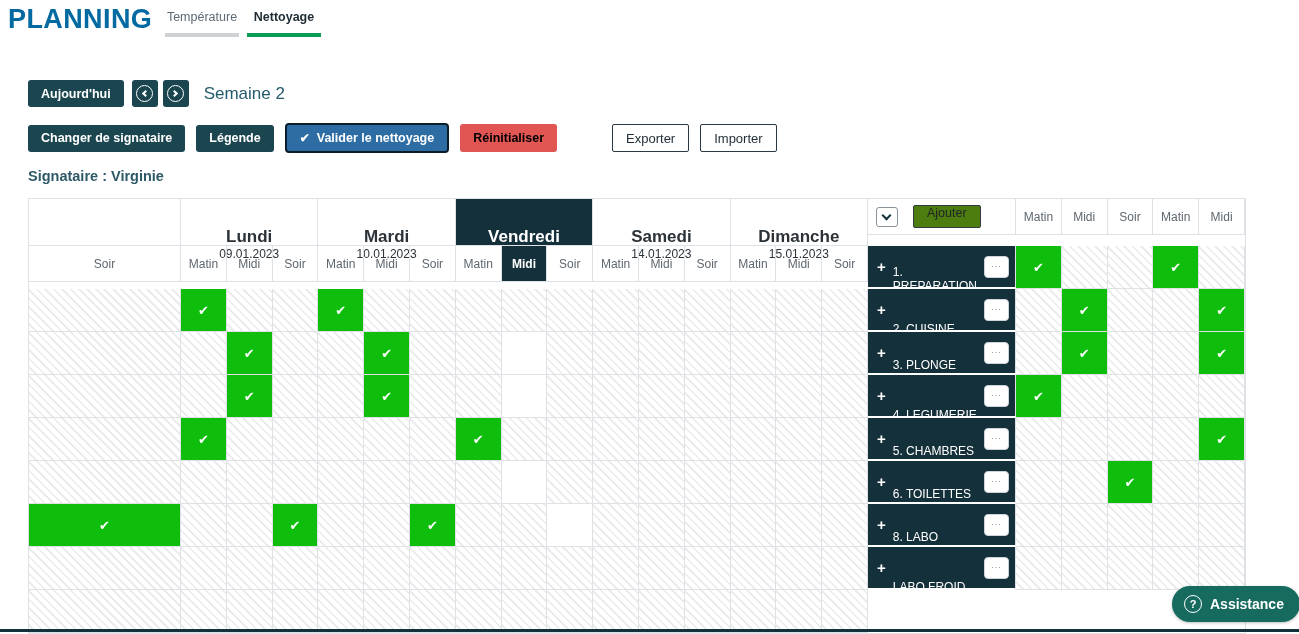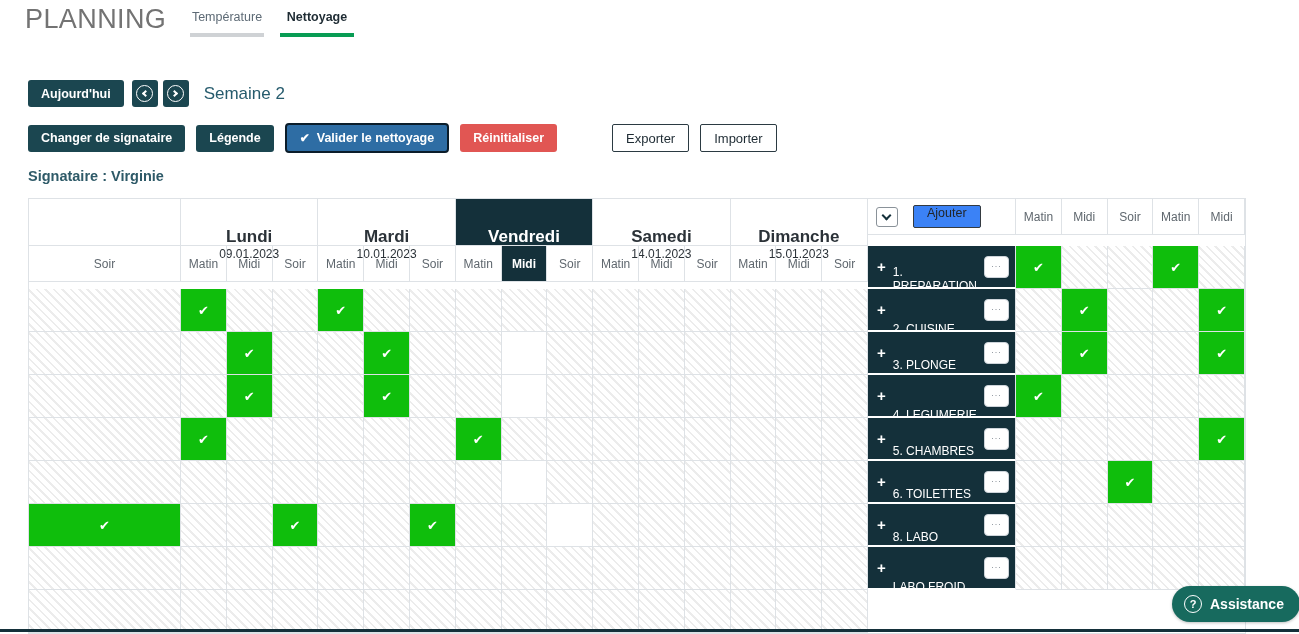--- a/index.html
+++ b/index.html
@@ -5,43 +5,43 @@
   * { box-sizing: border-box; margin: 0; padding: 0; }
   html,body { width:1299px; height:634px; }
   body {
     font-family: "Liberation Sans", sans-serif;
     background:#fff; position:relative; overflow:hidden;
     color:#212529;
   }
   .abs { position:absolute; }
 
   
-  .page-title { left:25px; top:4px; font-size:27px; font-weight:normal; color:#737373; letter-spacing:.4px; }
-  .tabs { left:186px; top:10px; display:flex; gap:8px; }
+  .page-title { left:8px; top:4px; font-size:27px; font-weight:bold; color:#0369a1; letter-spacing:.4px; }
+  .tabs { left:161px; top:10px; display:flex; gap:0; }
   .tab { display:flex; flex-direction:column; align-items:center; gap:9px; padding:0 4px; cursor:pointer; }
   .tab-label { font-size:12.5px; color:#5d6a75; }
   .tab.active .tab-label { color:#1e2b33; font-weight:bold;text-align:right; }
   .tab-underline { height:4px; width:100%; min-width:74px; background:#cfd2d5; }
   .tab.active .tab-underline { background:var(--tab-green,#089c54); }
 
   
   .toolbar { display:flex; align-items:center; }
   .week-nav { left:28px; top:80px; }
   .actions  { left:28px; top:123px; }
   button { font-family:inherit; cursor:pointer; }
   .btn {
     border:none; border-radius:3px; font-size:12.5px; font-weight:bold;
     height:27px; padding:0 13px; display:flex; align-items:center; justify-content:center;
   }
   .btn.dark { background:var(--button-dark,#1b4650); color:#fff; }
   .btn.blue {
     background:var(--validate-blue,#2e6da4); color:#fff;
     border:2px solid #0b1d2a; border-radius:4px; height:30px; gap:7px;
   }
-  .btn.red  { background:var(--reset-red,#e15653); color:#ffffff; height:28px; }
+  .btn.red  { background:var(--reset-red,#e15653); color:#000000; height:28px; }
   .btn.outline { background:#fff; border:1px solid #2b3a42; border-radius:2px; color:#1e2b33; font-weight:normal; font-size:13px; height:28px; }
   .actions .btn { margin-right:11px; }
   .actions .group-gap { width:44px; }
   .icon-btn { width:26px; padding:0; }
   .nav-gap { width:8px; } .nav-gap-s { width:5px; }
   .circ { width:17px; height:17px; border:1.5px solid #fff; border-radius:50%; display:flex; align-items:center; justify-content:center; }
   .chev { width:5px; height:5px; border-left:2px solid #fff; border-bottom:2px solid #fff; }
   .chev.left  { transform:rotate(45deg);  margin-left:2px; }
   .chev.right { transform:rotate(-135deg); margin-right:2px; }
   .week-label { margin-left:15px; font-size:17px; color:#265b6d; }
@@ -60,21 +60,21 @@
   .day-cell { grid-column:span 3; height:47px; display:flex; flex-direction:column; align-items:center; justify-content:center; color:#2b3238; }
   .day-name { font-size:17px; font-weight:600;margin-top:44px; }
   .day-date { font-size:12px; }
   .day-cell.active { background:var(--primary-dark,#14303a);text-align:center; }
   .day-cell.active .day-name, .day-cell.active .day-date { color:#fff; font-weight:bold; }
   .period-cell { height:36px; display:flex; align-items:center; justify-content:center; font-size:12px; color:#5f676e; }
   .period-cell.active { background:var(--primary-dark,#14303a); color:#fff; font-weight:bold; }
   .add-cell { height:36px; display:flex; align-items:center; padding:0 8px; gap:15px; }
   .dd { width:22px; height:20px; border:1px solid #8a9299; border-radius:3px; background:#fff; display:flex; align-items:center; justify-content:center; cursor:pointer; }
   .dd .chev-dn { width:7px; height:7px; border-right:2px solid var(--primary-dark,#14303a); border-bottom:2px solid var(--primary-dark,#14303a); transform:rotate(45deg); margin-top:-3px; }
-  .add-btn { height:23px; padding:0 13px; background:#3b82f6; border:1px solid #343a40; border-radius:2px; font-size:12.5px; color:#212529; }
+  .add-btn { height:23px; padding:0 13px; background:#4d7c0f; border:1px solid #343a40; border-radius:2px; font-size:12.5px; color:#212529; }
 
   .row-label {
     height:43px; background:var(--primary-dark,#14303a); border-bottom:2px solid #fff;
     display:flex; align-items:center; gap:7px; padding:0 6px 0 9px; color:#fff; cursor:pointer;
   }
   .row-label .plus { font-weight:bold; font-size:15px; line-height:1; }
   .row-label .lbl { flex:1; font-size:12px; font-weight:normal; line-height:1.2; text-transform:uppercase;margin-top:40px; }
   .more-btn {
     width:25px; height:22px; flex:0 0 25px; background:#fff; border:1px solid #ced4da; border-radius:4px;
     color:#868e96; font-size:9px; letter-spacing:1px; display:flex; align-items:center; justify-content:center; padding-bottom:6px;

